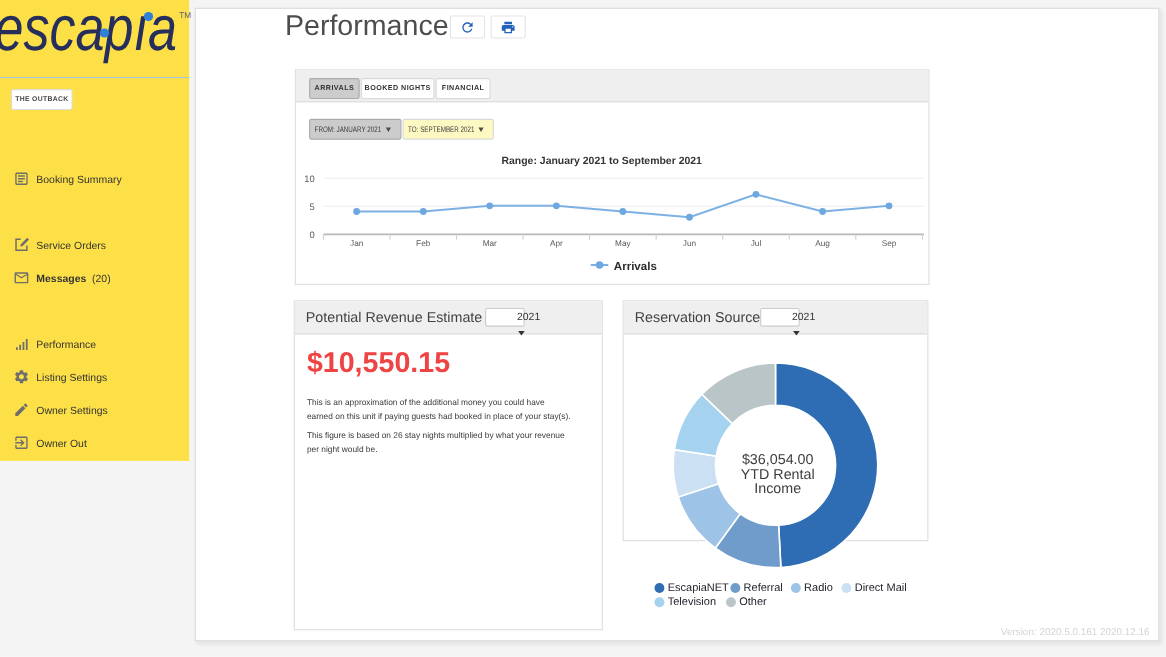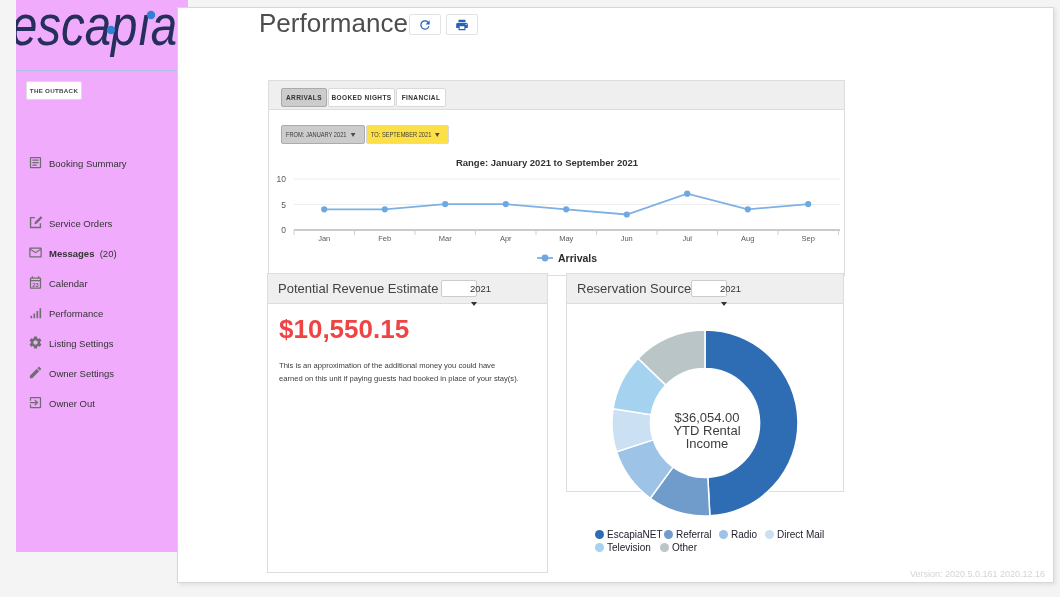--- a/index.html
+++ b/index.html
@@ -1,31 +1,31 @@
 <!DOCTYPE html>
 <html><head>
 <meta charset="utf-8">
 <style>
 * { margin:0; padding:0; box-sizing:border-box; }
 html,body { width:1060px; height:597px; background:#f4f4f4; font-family:"Liberation Sans",sans-serif; overflow:hidden; }
-#sidebar { position:absolute; left:16px; top:0; width:172px; height:552px; background:#f0abfc; }
+#sidebar { position:absolute; left:0; top:0; width:172px; height:419px; background:#fde047; }
 #logosep { position:absolute; left:0; top:70px; width:172px; height:1px; background:#a9c3e0; }
 #unitbtn { position:absolute; left:10px; top:81px; width:56px; height:19px; border:1px solid #dcdcdc; border-radius:2px; background:#fff; font-size:6.2px; color:#444; letter-spacing:0.3px; text-align:center; line-height:17px; font-weight:bold; }
 .mi { position:absolute; left:0; width:172px; height:20px; }
 .mi svg { position:absolute; left:12px; top:1px; }
 .mi .lbl { position:absolute; left:33px; top:4px; font-size:9.5px; color:#333; }
 #main { position:absolute; left:177px; top:7px; width:877px; height:576px; background:#fff; border:1px solid #d7d7d7; box-shadow:2px 2px 4px rgba(0,0,0,0.08); }
 #ptitle { position:absolute; left:81px; top:0px; font-size:26px; color:#4d4d4d; }
 .topbtn { position:absolute; top:6px; width:32px; height:21px; border:1px solid #e3e3e3; border-radius:2px; background:#fff; text-align:center; }
 .topbtn svg { margin-top:3px; }
-#chartcard { position:absolute; left:90px; top:72px; width:577px; height:196px; border:1px solid #ddd; background:#fff; }
+#chartcard { position:absolute; left:90px; top:55px; width:577px; height:196px; border:1px solid #ddd; background:#fff; }
 #tabstrip { position:absolute; left:0; top:0; width:100%; height:29px; background:#efefef; border-bottom:1px solid #ddd; }
 .tab { position:absolute; top:7px; height:19px; font-size:6.5px; color:#333; letter-spacing:0.4px; text-align:center; line-height:18px; border:1px solid #d9d9d9; background:#fff; border-radius:2px; font-weight:bold; }
 .tab.active { background:#ccc; border-color:#ababab; }
-.rngbtn { position:absolute; top:44px; height:19px; font-size:7.3px; color:#3c3c3c; letter-spacing:0px; border:1px solid #d9d9d9; background:#fde047; border-radius:2px; line-height:17px; padding:0 4px; white-space:nowrap; overflow:hidden; }
+.rngbtn { position:absolute; top:44px; height:19px; font-size:7.3px; color:#3c3c3c; letter-spacing:0px; border:1px solid #d9d9d9; background:#fef9c3; border-radius:2px; line-height:17px; padding:0 4px; white-space:nowrap; overflow:hidden; }
 .rlbl { display:inline-block; transform:scaleX(0.78); transform-origin:0 50%; }
 .rngbtn.active { background:#ccc; border-color:#ababab; }
 .caret { display:inline-block; width:0; height:0; border-left:3.5px solid transparent; border-right:3.5px solid transparent; border-top:4px solid #4a4a4a; margin-left:3px; vertical-align:middle; }
 #revcard { position:absolute; left:89px; top:265px; width:281px; height:300px; border:1px solid #ddd; background:#fff; }
 #rescard { position:absolute; left:388px; top:265px; width:278px; height:219px; border:1px solid #ddd; background:#fff; }
 .cardhdr { position:absolute; left:0; top:0; width:100%; height:30px; background:#efefef; border-bottom:1px solid #ddd; }
 .cardtitle { position:absolute; left:10px; top:7px; font-size:13px; color:#424242; }
 .yrbtn { position:absolute; top:6px; width:36px; height:17px; border:1px solid #ccc; border-radius:2px; background:#fff; font-size:9.5px; color:#333; text-align:center; line-height:15px;padding-left:28px; }
 #green { position:absolute; left:11px; top:40px; font-size:26px; font-weight:bold; color:#ef4444; }
 .para { position:absolute; left:11px; font-size:7.6px; line-height:12.8px; color:#3b3b3b; white-space:nowrap; }
@@ -57,27 +57,20 @@
         <path d="M3 3v18h18v-8h-2.2v5.8H5.2V5.2H11V3H3z" fill="#6e6e6e"></path>
         <path d="M22.2 3.6 20.4 1.8l-9.3 9.3-.9 3.6 3.6-.9 9.3-9.3z" fill="#6e6e6e"></path>
       </svg>
       <span class="lbl">Service Orders</span>
     </div>
   <div class="mi" style="top:244px;">
       <svg width="15" height="15" viewBox="0 0 24 24">
         <path d="M20 4H4c-1.1 0-1.99.9-1.99 2L2 18c0 1.1.9 2 2 2h16c1.1 0 2-.9 2-2V6c0-1.1-.9-2-2-2zm0 14H4V8l8 5 8-5v10zm-8-7L4 6h16l-8 5z" fill="#6e6e6e"></path>
       </svg>
       <span class="lbl"><b>Messages</b>&nbsp;&nbsp;(20)</span>
-    </div>
-  <div class="mi" style="top:274px;">
-      <svg width="15" height="15" viewBox="0 0 24 24">
-        <path d="M19 4h-1V2h-2v2H8V2H6v2H5c-1.1 0-2 .9-2 2v14c0 1.1.9 2 2 2h14c1.1 0 2-.9 2-2V6c0-1.1-.9-2-2-2zm0 16H5V10h14v10zM5 8V6h14v2H5z" fill="#6e6e6e"></path>
-        <text x="12" y="18.5" font-size="9.5" text-anchor="middle" fill="#6e6e6e" font-weight="bold" font-family="Liberation Sans">23</text>
-      </svg>
-      <span class="lbl">Calendar</span>
     </div>
   <div class="mi" style="top:304px;">
       <svg width="15" height="15" viewBox="0 0 24 24">
         <path d="M4 17h2.6v4H4zM8.8 13.5h2.6v7.5H8.8zM13.6 9.5h2.6V21h-2.6zM18.4 5h2.6v16h-2.6z" fill="#6e6e6e"></path>
       </svg>
       <span class="lbl">Performance</span>
     </div>
   <div class="mi" style="top:334px;">
       <svg width="15" height="15" viewBox="0 0 24 24">
         <path fill-rule="evenodd" d="M19.14 12.94c.04-.3.06-.61.06-.94 0-.32-.02-.64-.07-.94l2.03-1.58c.18-.14.23-.41.12-.61l-1.92-3.32c-.12-.22-.37-.29-.59-.22l-2.39.96c-.5-.38-1.03-.7-1.62-.94L14.4 2.81c-.04-.24-.24-.41-.48-.41h-3.84c-.24 0-.43.17-.47.41L9.25 5.35c-.59.24-1.13.57-1.62.94L5.24 5.33c-.22-.08-.47 0-.59.22L2.74 8.87c-.12.21-.08.47.12.61l2.03 1.58c-.05.3-.09.63-.09.94s.02.64.07.94l-2.03 1.58c-.18.14-.23.41-.12.61l1.92 3.32c.12.22.37.29.59.22l2.39-.96c.5.38 1.03.7 1.62.94l.36 2.54c.05.24.24.41.48.41h3.84c.24 0 .44-.17.47-.41l.36-2.54c.59-.24 1.13-.56 1.62-.94l2.39.96c.22.08.47 0 .59-.22l1.92-3.32c.12-.22.07-.47-.12-.61l-2.01-1.58zM12 15.6c-1.98 0-3.6-1.62-3.6-3.6s1.62-3.6 3.6-3.6 3.6 1.62 3.6 3.6-1.62 3.6-3.6 3.6z" fill="#6e6e6e"></path>
@@ -159,20 +152,21 @@
 <text x="289" y="181" font-size="10.5" font-weight="bold" fill="#2b2b2b" font-family="Liberation Sans">Arrivals</text>
 </svg>
   </div>
   <div id="revcard">
     <div class="cardhdr">
       <div class="cardtitle">Potential Revenue Estimate</div>
       <div class="yrbtn" style="left:173px;">2021 <span class="caret" style="border-top-color:#333;margin-left:1px;"></span></div>
     </div>
     <div id="green">$10,550.15</div>
     <div class="para" style="top:86px;">This is an approximation of the additional money you could have<br>earned on this unit if paying guests had booked in place of your stay(s).</div>
+    <div class="para" style="top:116px;">This figure is based on 26 stay nights multiplied by what your revenue<br>per night would be.</div>
   </div>
   <div id="rescard">
     <div class="cardhdr">
       <div class="cardtitle">Reservation Source</div>
       <div class="yrbtn" style="left:124px;">2021 <span class="caret" style="border-top-color:#333;margin-left:1px;"></span></div>
     </div>
     <div id="donutwrap">
       <svg width="190" height="190" viewBox="-95 -95 190 190">
         <path d="M0.00,-93.00 A93,93 0 0 1 4.87,92.87 L2.85,54.43 A54.5,54.5 0 0 0 0.00,-54.50 Z" fill="#2e6db4" stroke="#fff" stroke-width="1.5"></path>
         <path d="M4.87,92.87 A93,93 0 0 1 -54.66,75.24 L-32.03,44.09 A54.5,54.5 0 0 0 2.85,54.43 Z" fill="#6f9ccb" stroke="#fff" stroke-width="1.5"></path>

